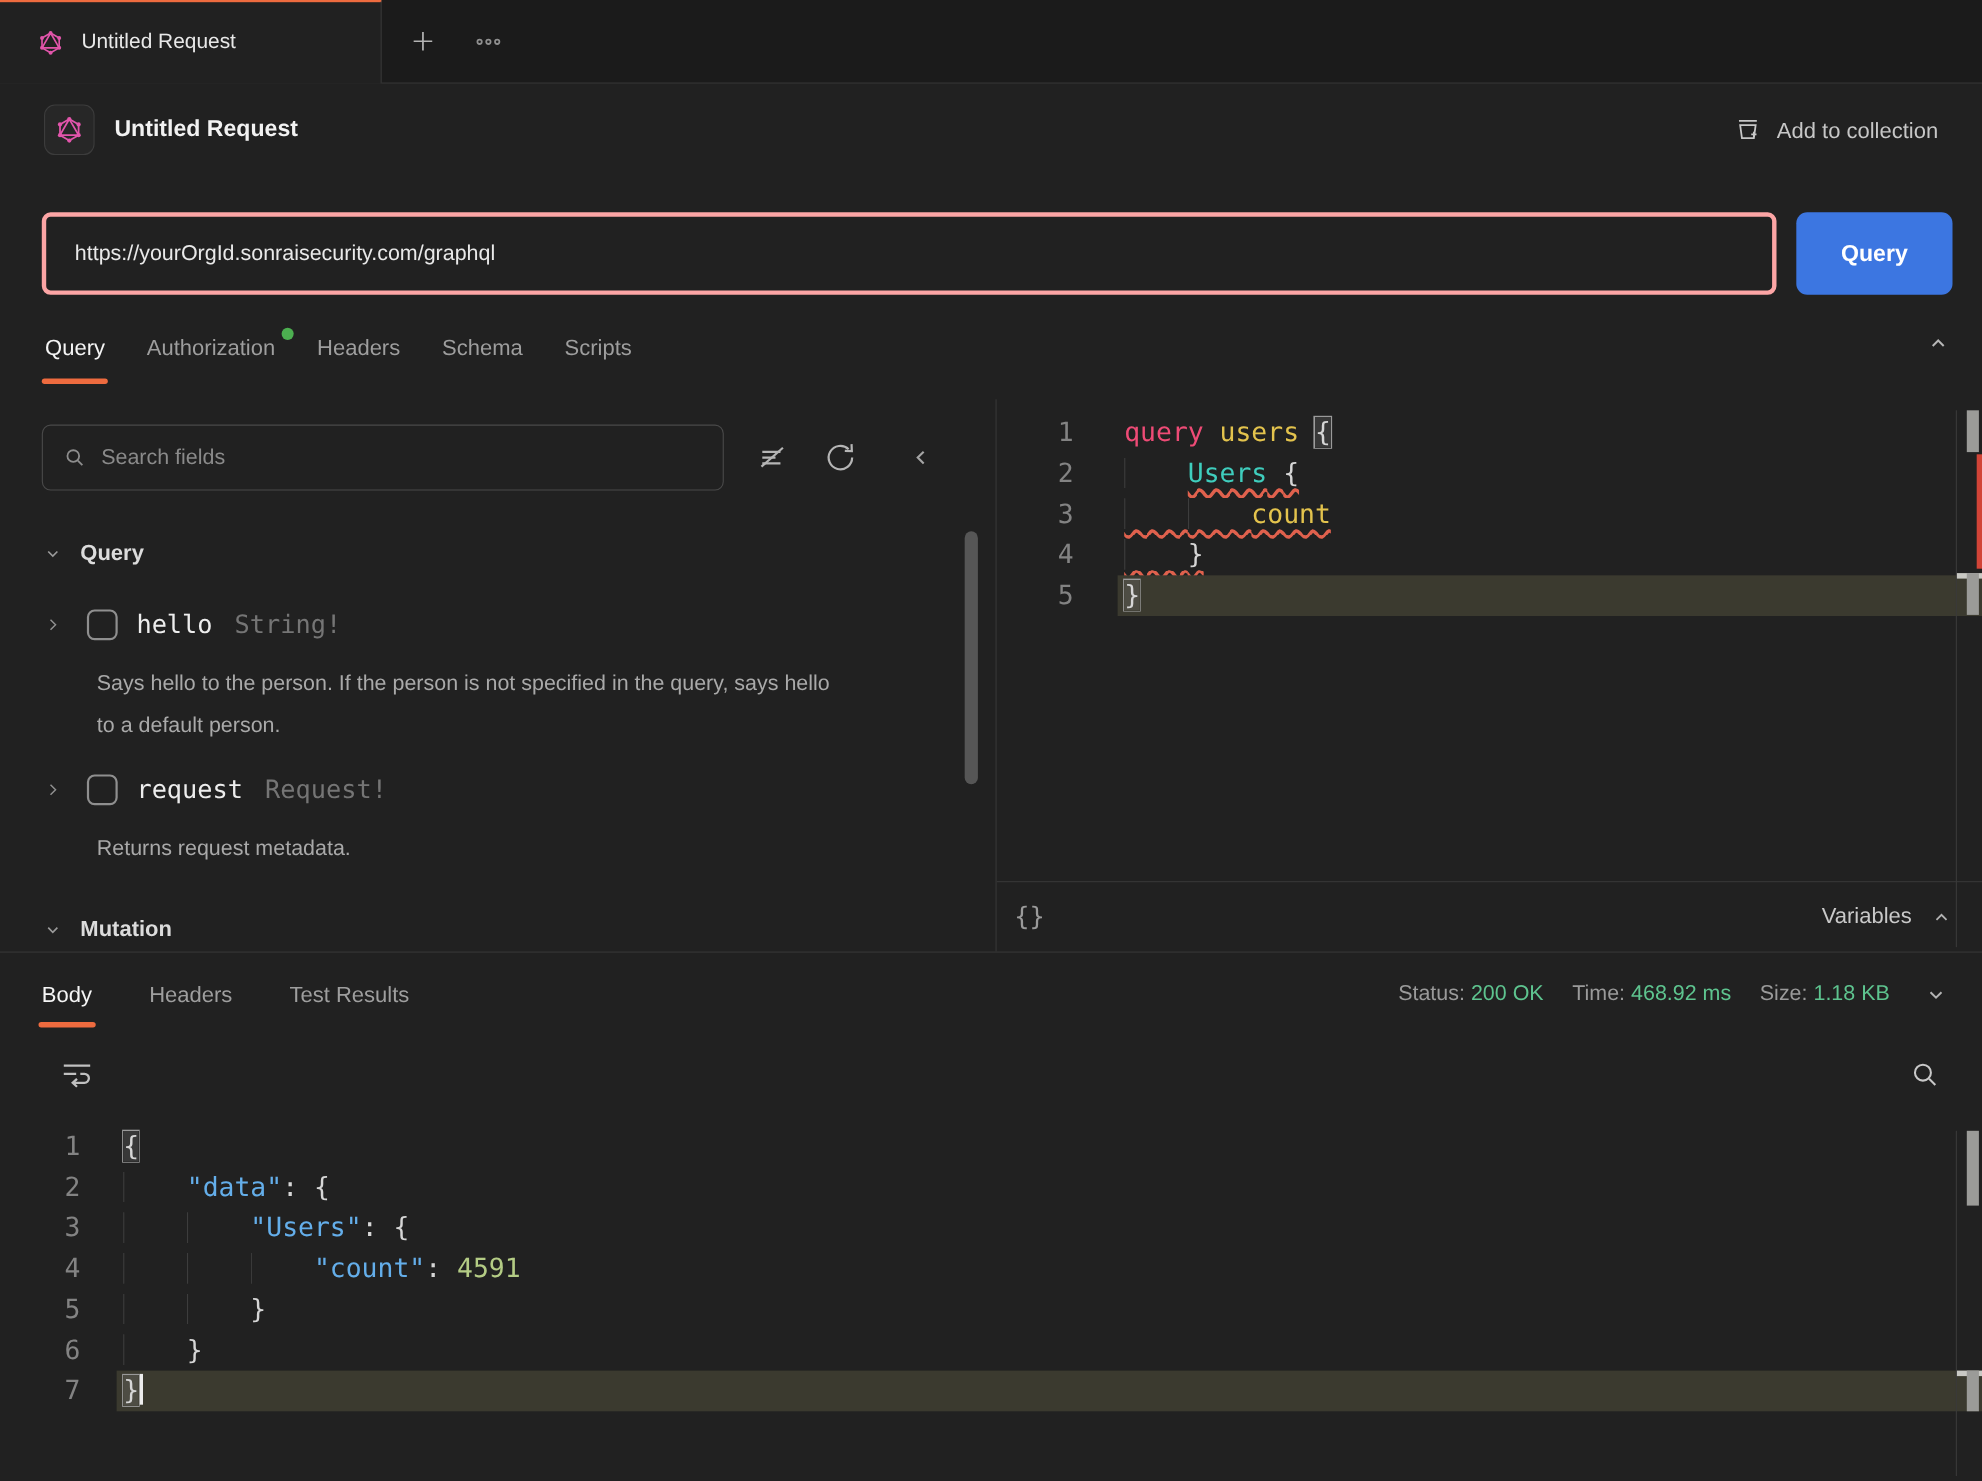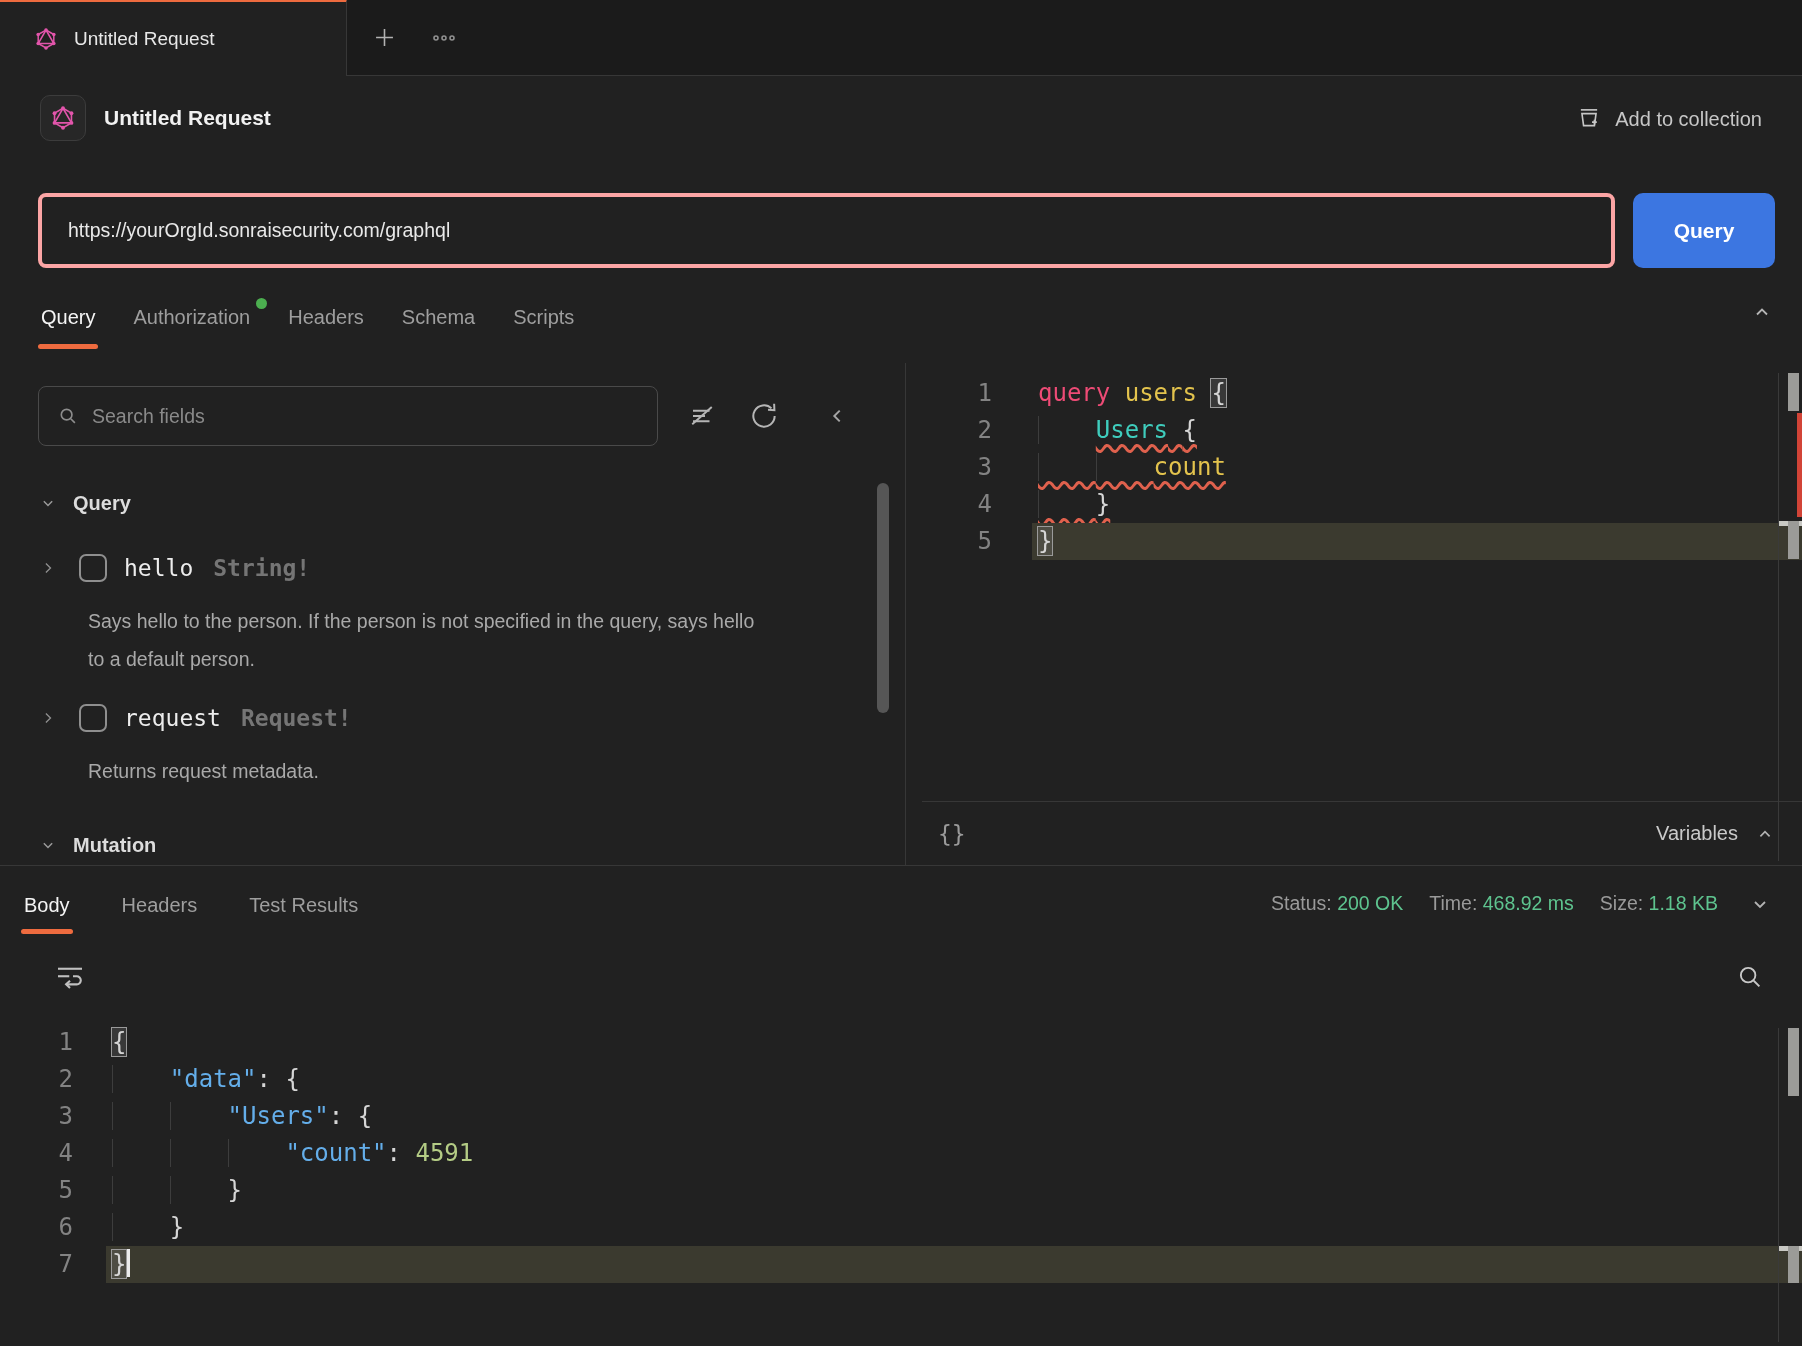--- a/index.html
+++ b/index.html
@@ -41,21 +41,21 @@
   .req-tabs { height:95px; padding:37px 30px 0 41px; display:flex; gap:38px; position:relative; }
   .req-tab { font-size:20px; color:#9e9e9e; position:relative; cursor:pointer; height:24px; line-height:24px; }
   .req-tab.active { color:#f5f5f5; }
   .req-tab.active::after { content:""; position:absolute; left:-3px; right:-3px; bottom:-20px;
                            height:5px; border-radius:3px; background:#ee6b3f; }
   .auth-dot { position:absolute; top:-7px; right:-17px; width:11px; height:11px;
               border-radius:50%; background:#4caf50; }
   .section-collapse { position:absolute; right:28px; top:32px; color:#b3b3b3; background:none; border:none; cursor:pointer; }
 
   
-  .main { display:flex; height:502px;gap:16px; }
+  .main { display:flex; height:502px; }
   .left-panel { width:906px; border-right:1px solid #373737; position:relative; }
   .right-panel { flex:1; display:flex; flex-direction:column; position:relative; }
 
   
   .search-row { display:flex; align-items:center; margin:23px 0 0 38px; }
   .search-box { width:620px; height:60px; border:1px solid #4a4a4a; border-radius:8px;
                 display:flex; align-items:center; padding:0 18px; gap:13px; color:#8d8d8d; }
   .search-box input { flex:1; background:none; border:none; outline:none; color:#dddddd;
                       font-size:19.5px; font-family:"Liberation Sans", sans-serif; }
   .search-box input::placeholder { color:#8a8a8a; }
@@ -69,21 +69,21 @@
   .section-h { display:flex; align-items:center; gap:15px; color:#dcdcdc; font-size:20px;
                font-weight:600; cursor:pointer; height:26px; }
   .section-h.first { margin-top:44px; }
   .section-h.mutation { margin-top:42px; }
   .field-row { display:flex; align-items:center; margin-top:38px; height:28px; cursor:pointer; }
   .field-row.second { margin-top:26px; }
   .field-chevron { color:#8f8f8f; display:flex; }
   .checkbox { width:28px; height:28px; border:2px solid #8f8f8f; border-radius:7px;
               margin-left:21px; background:transparent; cursor:pointer; }
   .f-name { font-family:"DejaVu Sans Mono", monospace; font-size:23px; color:#ededed; margin-left:17px; }
-  .f-type { font-family:"DejaVu Sans Mono", monospace; font-size:23px; color:#757575; margin-left:20px;font-weight:bold; }
+  .f-type { font-family:"DejaVu Sans Mono", monospace; font-size:23px; color:#757575; margin-left:20px; }
   .f-desc { margin:20px 0 0 50px; width:672px; font-size:19.5px; line-height:38px; color:#a9a9a9; }
   .panel-scrollbar { position:absolute; right:16px; top:120px; width:12px; height:230px;
                      background:#565656; border-radius:6px; cursor:pointer; }
 
   
   .code-area { font-family:"DejaVu Sans Mono", monospace; font-size:24px; line-height:37px; }
   .code-line { display:flex; }
   .code-line .ln { width:70px; text-align:right; color:#838383; flex:none; user-select:none; }
   .code-line .lc { flex:1; margin-left:40px; padding-left:6px; white-space:pre; }
   .code-line.current .lc { background:#3b3a2f; }
@@ -111,21 +111,21 @@
 
   
   .vars-bar { height:64px; border-top:1px solid #373737; display:flex; align-items:center;
               padding:0 26px 0 16px; }
   .braces { font-family:"DejaVu Sans Mono", monospace; font-size:23px; color:#9a9a9a; }
   .vars-label { margin-left:auto; font-size:20px; color:#c9c9c9; cursor:pointer; }
   .vars-chevron { margin-left:16px; color:#b3b3b3; display:flex; cursor:pointer; }
 
   
   .response { height:481px; border-top:1px solid #373737; position:relative; }
-  .resp-head { display:flex; align-items:flex-start; padding:26px 30px 0 24px; height:78px; }
+  .resp-head { display:flex; align-items:flex-start; padding:26px 30px 0 38px; height:78px; }
   .resp-tab { font-size:20px; color:#9e9e9e; position:relative; cursor:pointer;
               height:26px; line-height:26px; margin-right:52px; }
   .resp-tab.active { color:#f5f5f5; }
   .resp-tab.active::after { content:""; position:absolute; left:-3px; right:-3px; bottom:-16px;
                             height:5px; border-radius:3px; background:#ee6b3f; }
   .resp-status { margin-left:auto; display:flex; align-items:flex-start; gap:26px; font-size:19.5px; }
   .resp-status .lbl { color:#9a9a9a; }
   .resp-status .val { color:#5ec48f; }
   .status-chevron { color:#b3b3b3; display:flex; margin-left:4px; cursor:pointer; }
   .resp-toolbar { display:flex; align-items:center; padding:16px 37px 0 52px; height:50px; }

